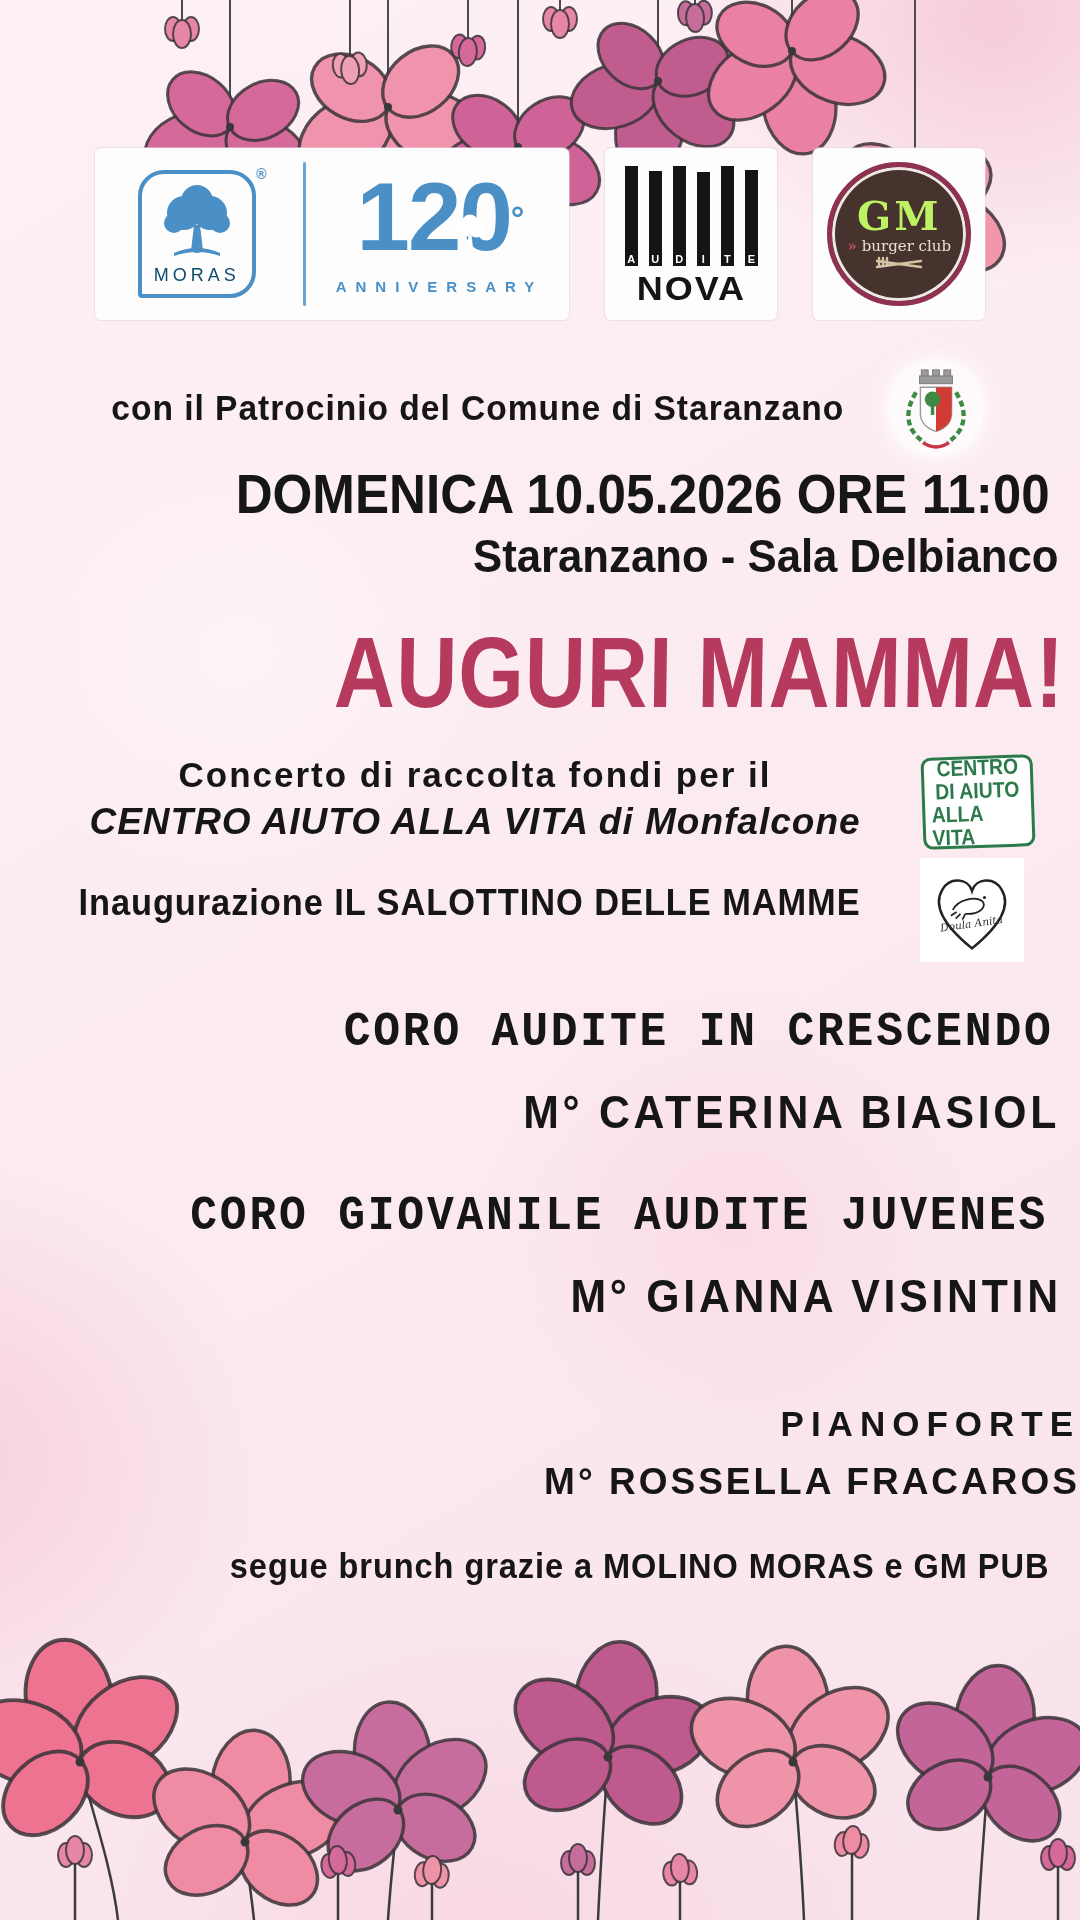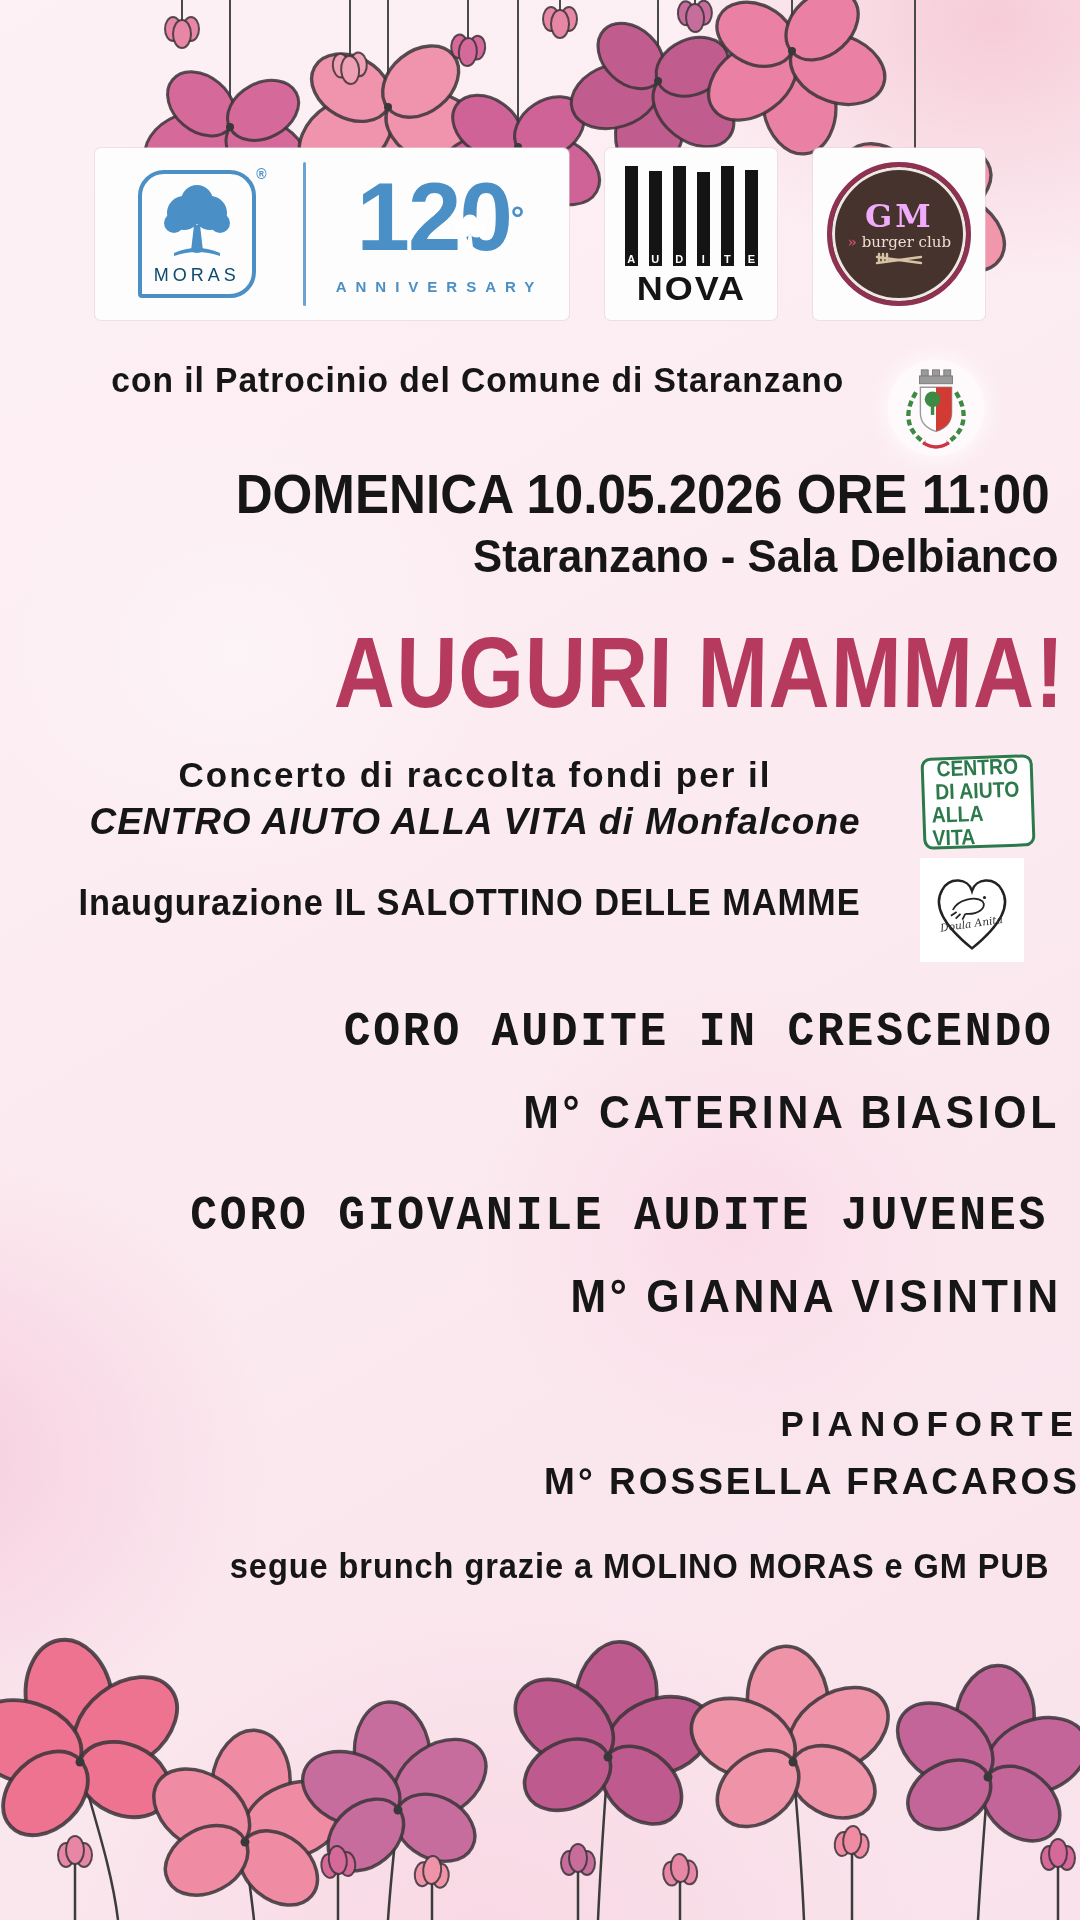--- a/index.html
+++ b/index.html
@@ -34,26 +34,26 @@
   .anniv-label{color:#4a8fc5;font-size:15px;font-weight:600;letter-spacing:9px;margin-top:17px;}
 
   .card-audite{width:172px;height:172px;display:flex;flex-direction:column;align-items:center;justify-content:flex-end;padding:12px 10px 10px;box-sizing:border-box;}
   .bars{display:flex;gap:11px;align-items:flex-end;height:100px;}
   .bar{width:13px;background:#141414;position:relative;}
   .bar span{position:absolute;bottom:1px;left:50%;transform:translateX(-50%);color:#fff;font-size:11px;font-weight:700;}
   .nova{color:#141414;font-size:36px;font-weight:900;letter-spacing:2px;transform:scaleY(.9);margin-top:2px;}
 
   .card-gm{width:172px;height:172px;display:flex;align-items:center;justify-content:center;}
   .gm-circle{width:134px;height:134px;border-radius:50%;background:#46332d;border:5px solid #8f3150;box-shadow:inset 0 0 0 3px rgba(255,252,247,.9);display:flex;flex-direction:column;align-items:center;justify-content:center;gap:1px;}
-  .gm-initials{font-family:"DejaVu Serif","Liberation Serif",serif;font-weight:700;font-size:32px;color:#f0abfc;letter-spacing:3px;line-height:1;}
+  .gm-initials{font-family:"DejaVu Serif","Liberation Serif",serif;font-weight:700;font-size:40px;color:#bef264;letter-spacing:3px;line-height:1;}
   .gm-sub{font-family:"DejaVu Serif","Liberation Serif",serif;font-size:15px;color:#ecdfd2;}
   .gm-sub .arrow{color:#c64f63;font-weight:700;}
 
   
-  .patronage{top:360px;left:0;right:0;display:flex;justify-content:center;gap:28px;}
+  .patronage{top:360px;left:0;right:0;display:flex;align-items:center;justify-content:center;gap:28px;}
   .patronage-text{font-size:35px;font-weight:800;letter-spacing:1px;transform:scaleX(.96);}
   .crest-wrap{width:96px;height:96px;border-radius:50%;background:#fefafb;display:flex;align-items:center;justify-content:center;box-shadow:0 0 18px 6px rgba(254,250,251,.9);}
 
   
   .date-line{top:462px;font-size:55px;font-weight:800;letter-spacing:0;}
   .venue-line{top:528px;font-size:47px;font-weight:800;}
   .squeeze{display:inline-block;transform:scaleX(.93);}
 
   
   .title{top:622px;font-size:88px;font-weight:900;color:#b53a5e;letter-spacing:1px;}

